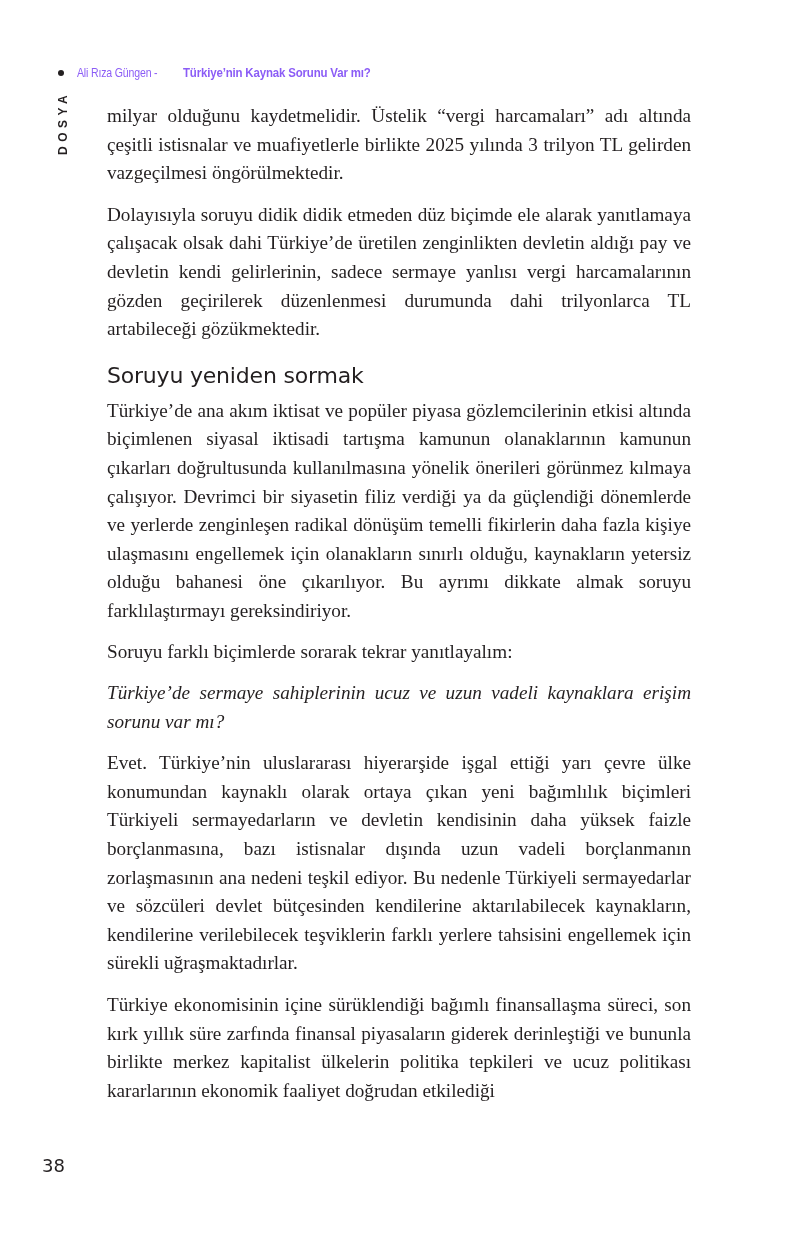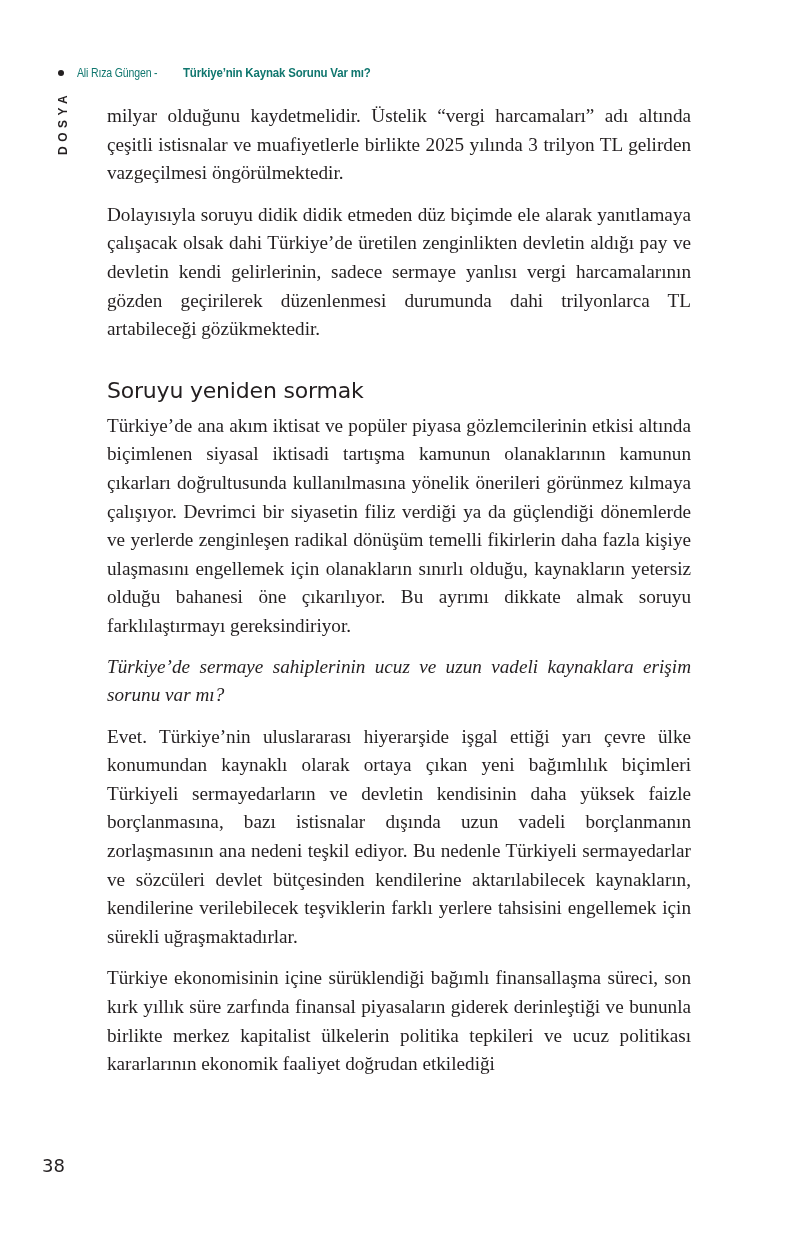--- a/index.html
+++ b/index.html
@@ -16,21 +16,21 @@
     }
     .running-head {
       position: absolute;
       left: 58px;
       top: 65px;
       display: flex;
       align-items: center;
       font-family: "Liberation Sans", sans-serif;
       font-size: 13.5px;
       letter-spacing: -0.2px;
-      color: #0f766e;
+      color: #8b5cf6;
     }
     .running-head .bullet {
       width: 6px;
       height: 6px;
       border-radius: 50%;
       background: #231f20;
       margin-right: 13px;
       display: inline-block;
     }
     .running-head .author {
@@ -80,21 +80,21 @@
       hyphens: manual;
     }
     .body-text p.italic {
       font-style: italic;
     }
     .body-text h2 {
       font-family: "DejaVu Sans", sans-serif;
       font-weight: normal;
       font-size: 22px;
       line-height: 28px;
-      margin: 33px 0 7px 0;
+      margin: 18px 0 7px 0;
       letter-spacing: -0.2px;
       color: #231f20;
     }
     .page-number {
       position: absolute;
       left: 42px;
       top: 1155px;
       font-family: "DejaVu Sans", sans-serif;
       font-size: 18px;
       font-weight: 500;
@@ -110,18 +110,19 @@
   <span class="title">Türkiye’nin Kaynak Sorunu Var mı?</span>
 </div>
 
 <div class="section-tab">DOSYA</div>
 
 <div class="body-text">
   <p>milyar olduğunu kaydetmelidir. Üstelik “vergi harcamaları” adı altında çeşitli istisnalar ve muafiyetlerle birlikte 2025 yılında 3 trilyon TL gelirden vazgeçilmesi öngörülmektedir.</p>
   <p>Dolayısıyla soruyu didik didik etmeden düz biçimde ele alarak yanıtlamaya çalışacak olsak dahi Türkiye’de üretilen zenginlikten devletin aldığı pay ve devletin kendi gelirlerinin, sadece sermaye yanlısı vergi harcamalarının gözden geçirilerek düzenlenmesi durumunda dahi trilyonlarca TL artabileceği gözükmektedir.</p>
   <h2>Soruyu yeniden sormak</h2>
   <p style="margin-bottom:12px">Türkiye’de ana akım iktisat ve popüler piyasa gözlemcilerinin etkisi altında biçimlenen siyasal iktisadi tartışma kamunun olanaklarının kamunun çıkarları doğrultusunda kullanılmasına yönelik önerileri görünmez kılmaya çalışıyor. Devrimci bir siyasetin filiz verdiği ya da güçlendiği dönemlerde ve yerlerde zenginleşen radikal dönüşüm temelli fikirlerin daha fazla kişiye ulaşmasını engellemek için olanakların sınırlı olduğu, kaynakların yetersiz olduğu bahanesi öne çıkarılıyor. Bu ayrımı dikkate almak soruyu farklılaştırmayı gereksindiriyor.</p>
+  <p>Soruyu farklı biçimlerde sorarak tekrar yanıtlayalım:</p>
   <p class="italic">Türkiye’de sermaye sahiplerinin ucuz ve uzun vadeli kaynaklara erişim sorunu var mı?</p>
   <p>Evet. Türkiye’nin uluslararası hiyerarşide işgal ettiği yarı çevre ülke konumundan kaynaklı olarak ortaya çıkan yeni bağımlılık biçimleri Türkiyeli sermayedarların ve devletin kendisinin daha yüksek faizle borçlanmasına, bazı istisnalar dışında uzun vadeli borçlanmanın zorlaşmasının ana nedeni teşkil ediyor. Bu nedenle Türkiyeli sermayedarlar ve sözcüleri devlet bütçesinden kendilerine aktarılabilecek kaynakların, kendilerine verilebilecek teşviklerin farklı yerlere tahsisini engellemek için sürekli uğraşmaktadırlar.</p>
   <p>Türkiye ekonomisinin içine sürüklendiği bağımlı finansallaşma süreci, son kırk yıllık süre zarfında finansal piyasaların giderek derinleştiği ve bununla birlikte merkez kapitalist ülkelerin politika tepkileri ve ucuz politikası kararlarının ekonomik faaliyet doğrudan etkilediği</p>
 </div>
 
 <div class="page-number">38</div>
 
 </body></html>

